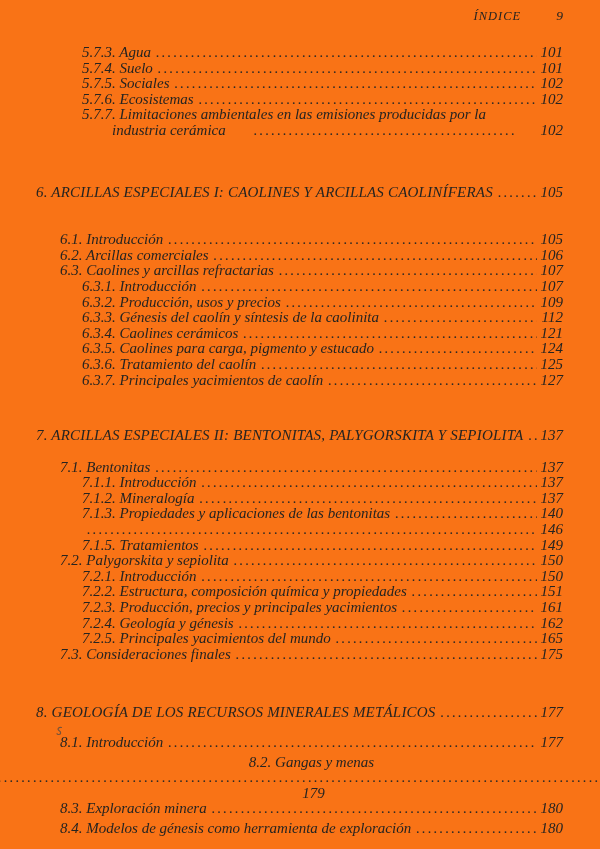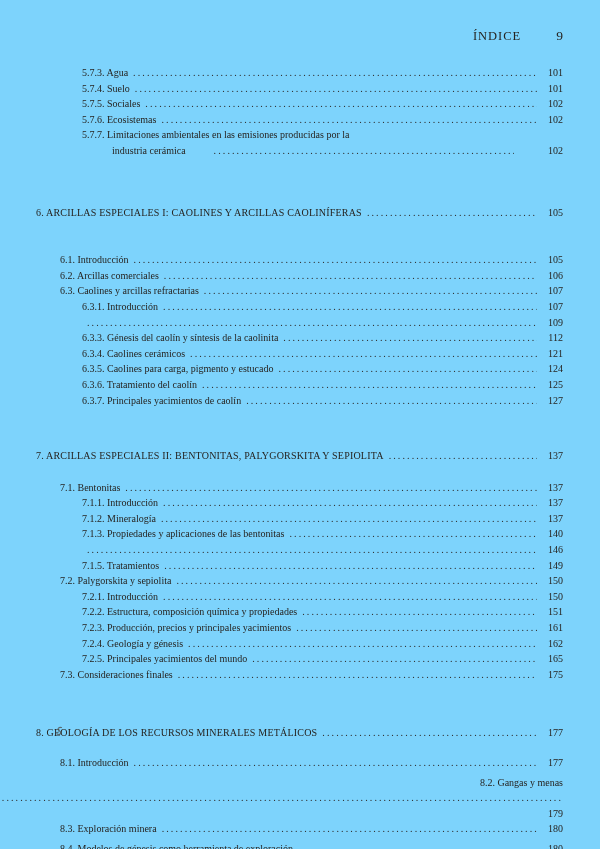--- a/index.html
+++ b/index.html
@@ -1,40 +1,41 @@
 <!DOCTYPE html>
 <html><head>
 <meta charset="utf-8">
 <style>
   * { margin: 0; padding: 0; box-sizing: border-box; }
   html, body { width: 600px; background: #8a8a8a; }
   .page {
     position: relative;
     width: 600px;
     height: 849px;
-    background: #7dd3fc;
+    background: #f97316;
     font-family: "Liberation Serif", "DejaVu Serif", serif;
     color: #262421;
-    padding: 28px 37px 0 36px;
+    padding: 8px 37px 0 36px;
     overflow: hidden;
+    font-style: italic;
   }
   .header {
     display: flex;
     justify-content: flex-end;
     align-items: baseline;
     font-size: 12.5px;
     margin-bottom: 21px;
   }
   .header .title { letter-spacing: 1px; margin-right: 35px; }
   .header .num { font-size: 13.5px; }
   #toc { width: 100%; }
   .row {
     display: flex;
-    align-items: flex-end;
-    font-size: 10px;
+    align-items: center;
+    font-size: 15px;
     line-height: 15.6px;
   }
   .row .label { white-space: nowrap; flex-shrink: 0; }
   .row .leader {
     flex: 1;
     overflow: hidden;
     white-space: nowrap;
     letter-spacing: 2.1px;
     padding-left: 5px;
     color: #2c2a27;
@@ -119,20 +120,21 @@
     <span class="label">6.3. Caolines y arcillas refractarias</span>
     <span class="leader">....................................................................................................................................................................................................................................................................</span>
     <span class="pagenum">107</span>
   </div>
       <div class="row indent2">
     <span class="label">6.3.1. Introducción</span>
     <span class="leader">....................................................................................................................................................................................................................................................................</span>
     <span class="pagenum">107</span>
   </div>
       <div class="row indent2">
+    <span class="label">6.3.2. Producción, usos y precios</span>
     <span class="leader">....................................................................................................................................................................................................................................................................</span>
     <span class="pagenum">109</span>
   </div>
       <div class="row indent2">
     <span class="label">6.3.3. Génesis del caolín y síntesis de la caolinita</span>
     <span class="leader">....................................................................................................................................................................................................................................................................</span>
     <span class="pagenum">112</span>
   </div>
       <div class="row indent2">
     <span class="label">6.3.4. Caolines cerámicos</span>

